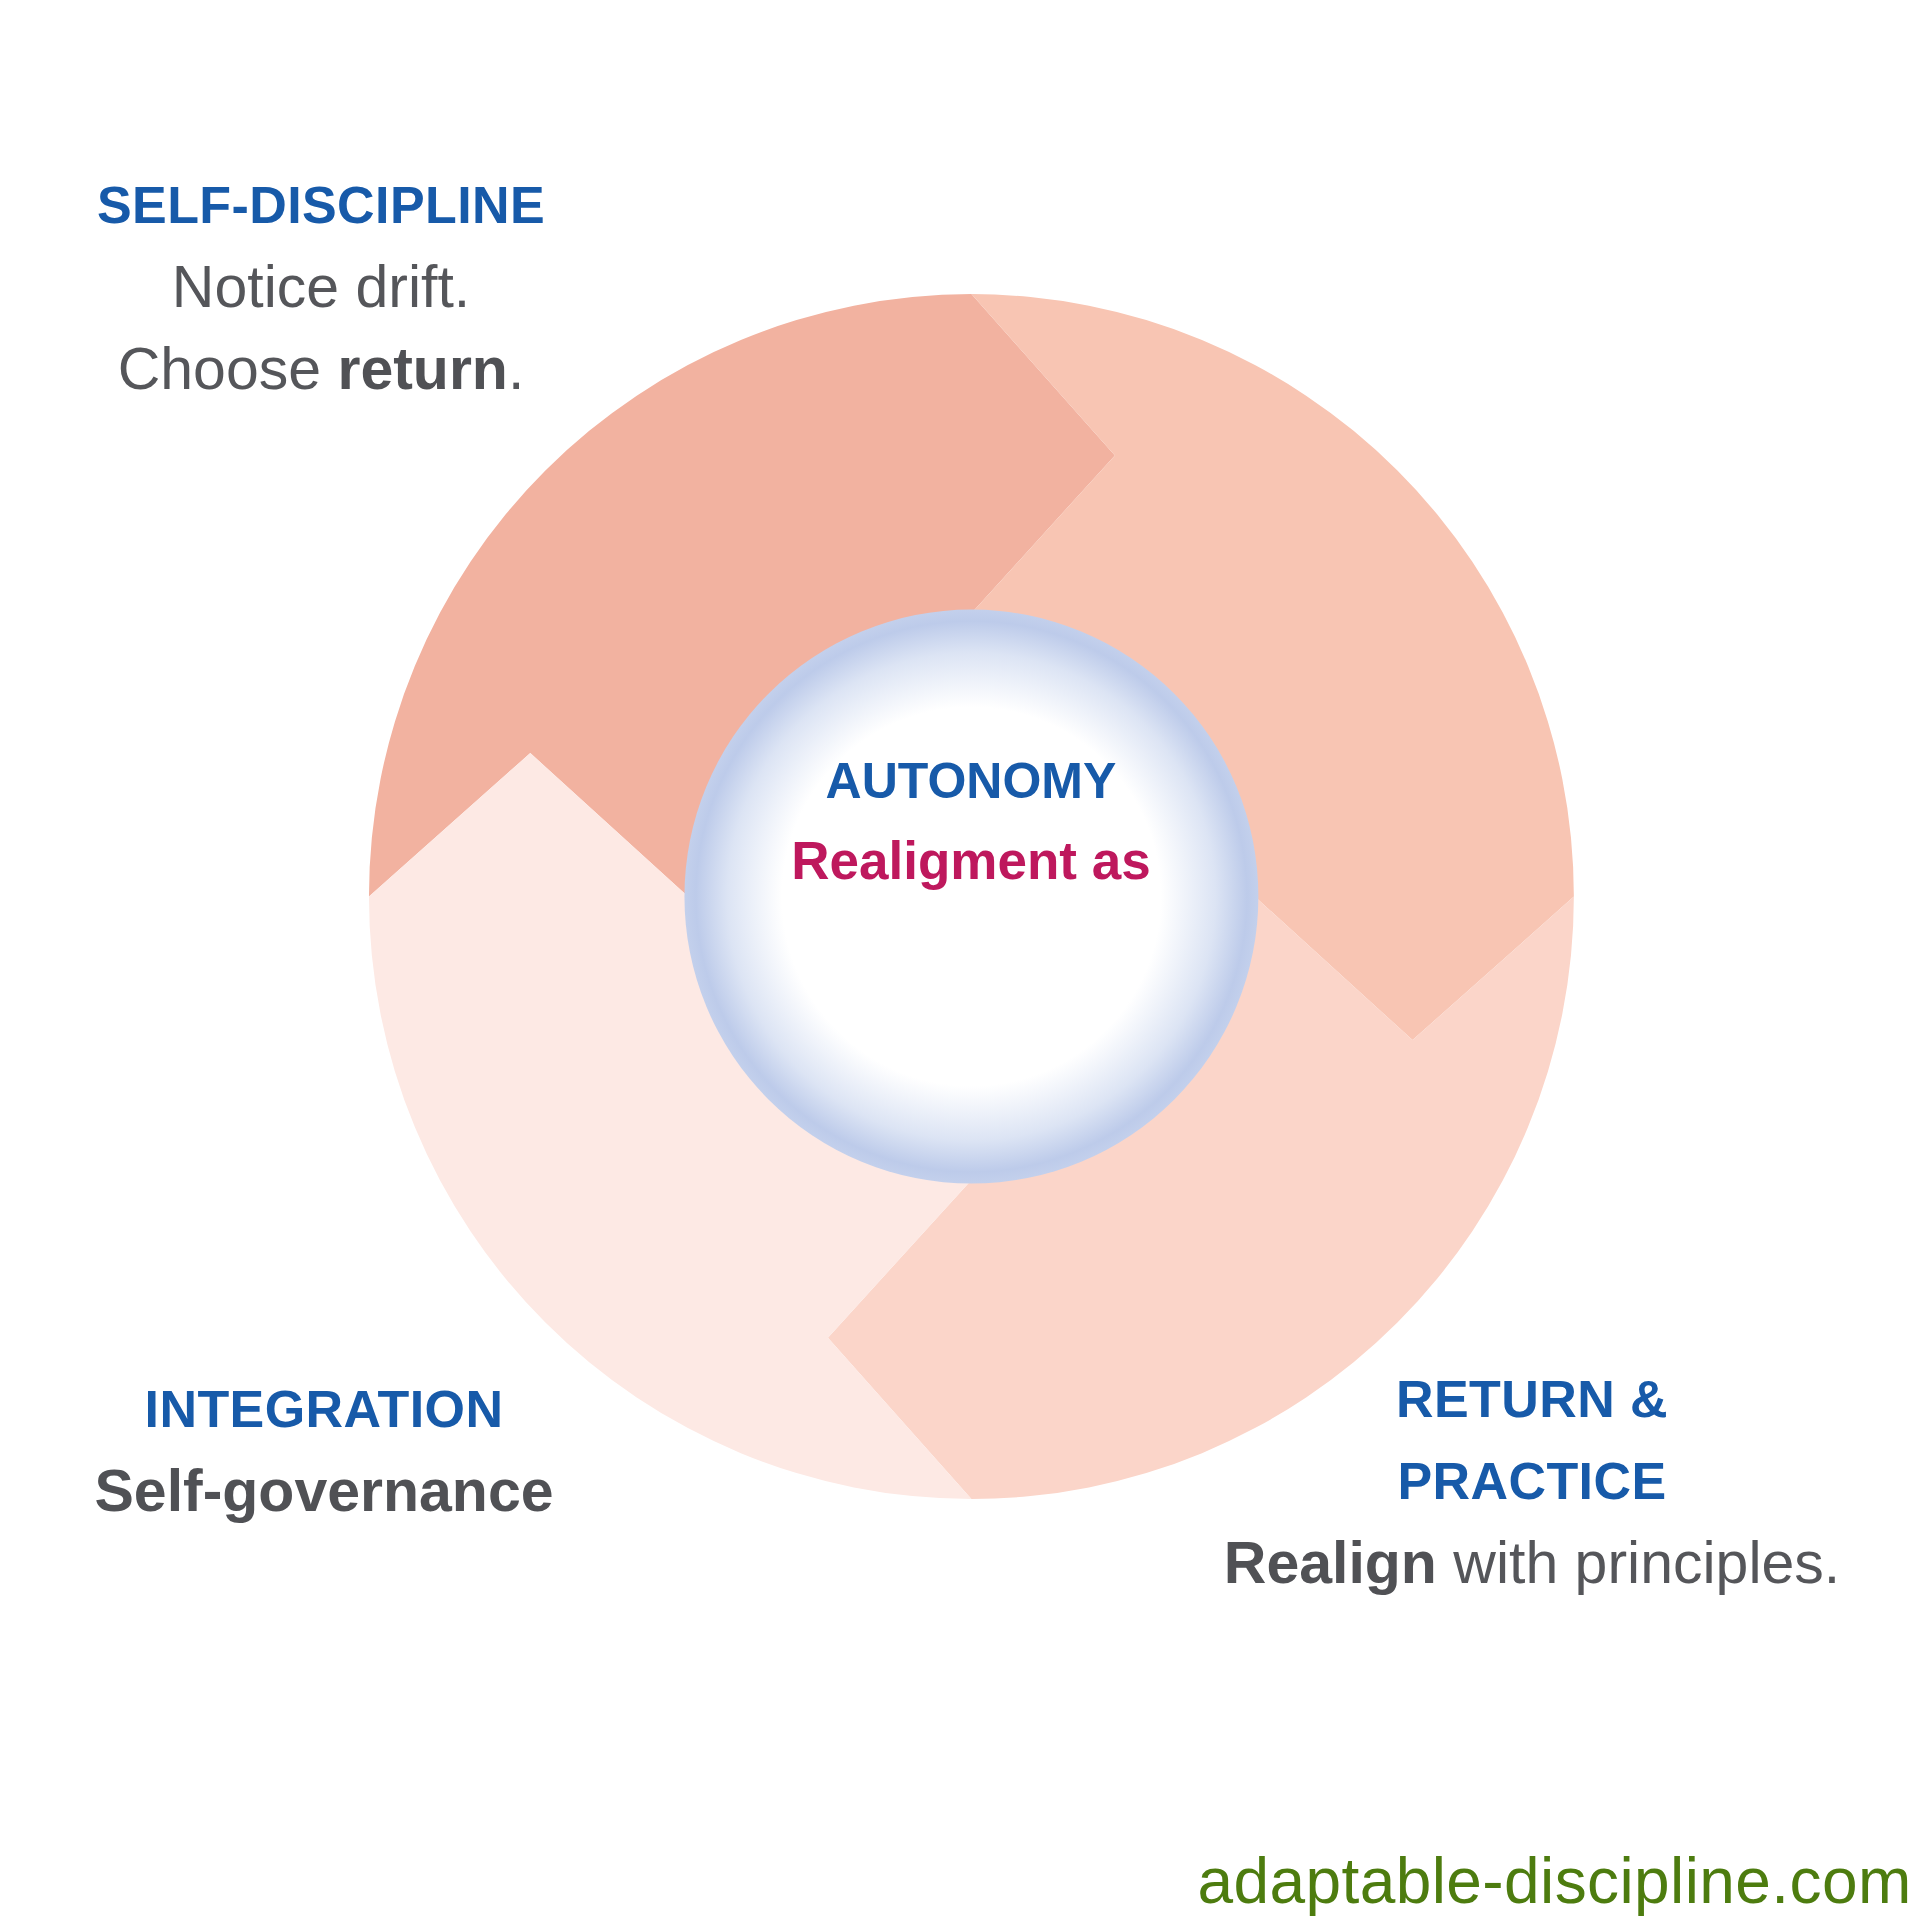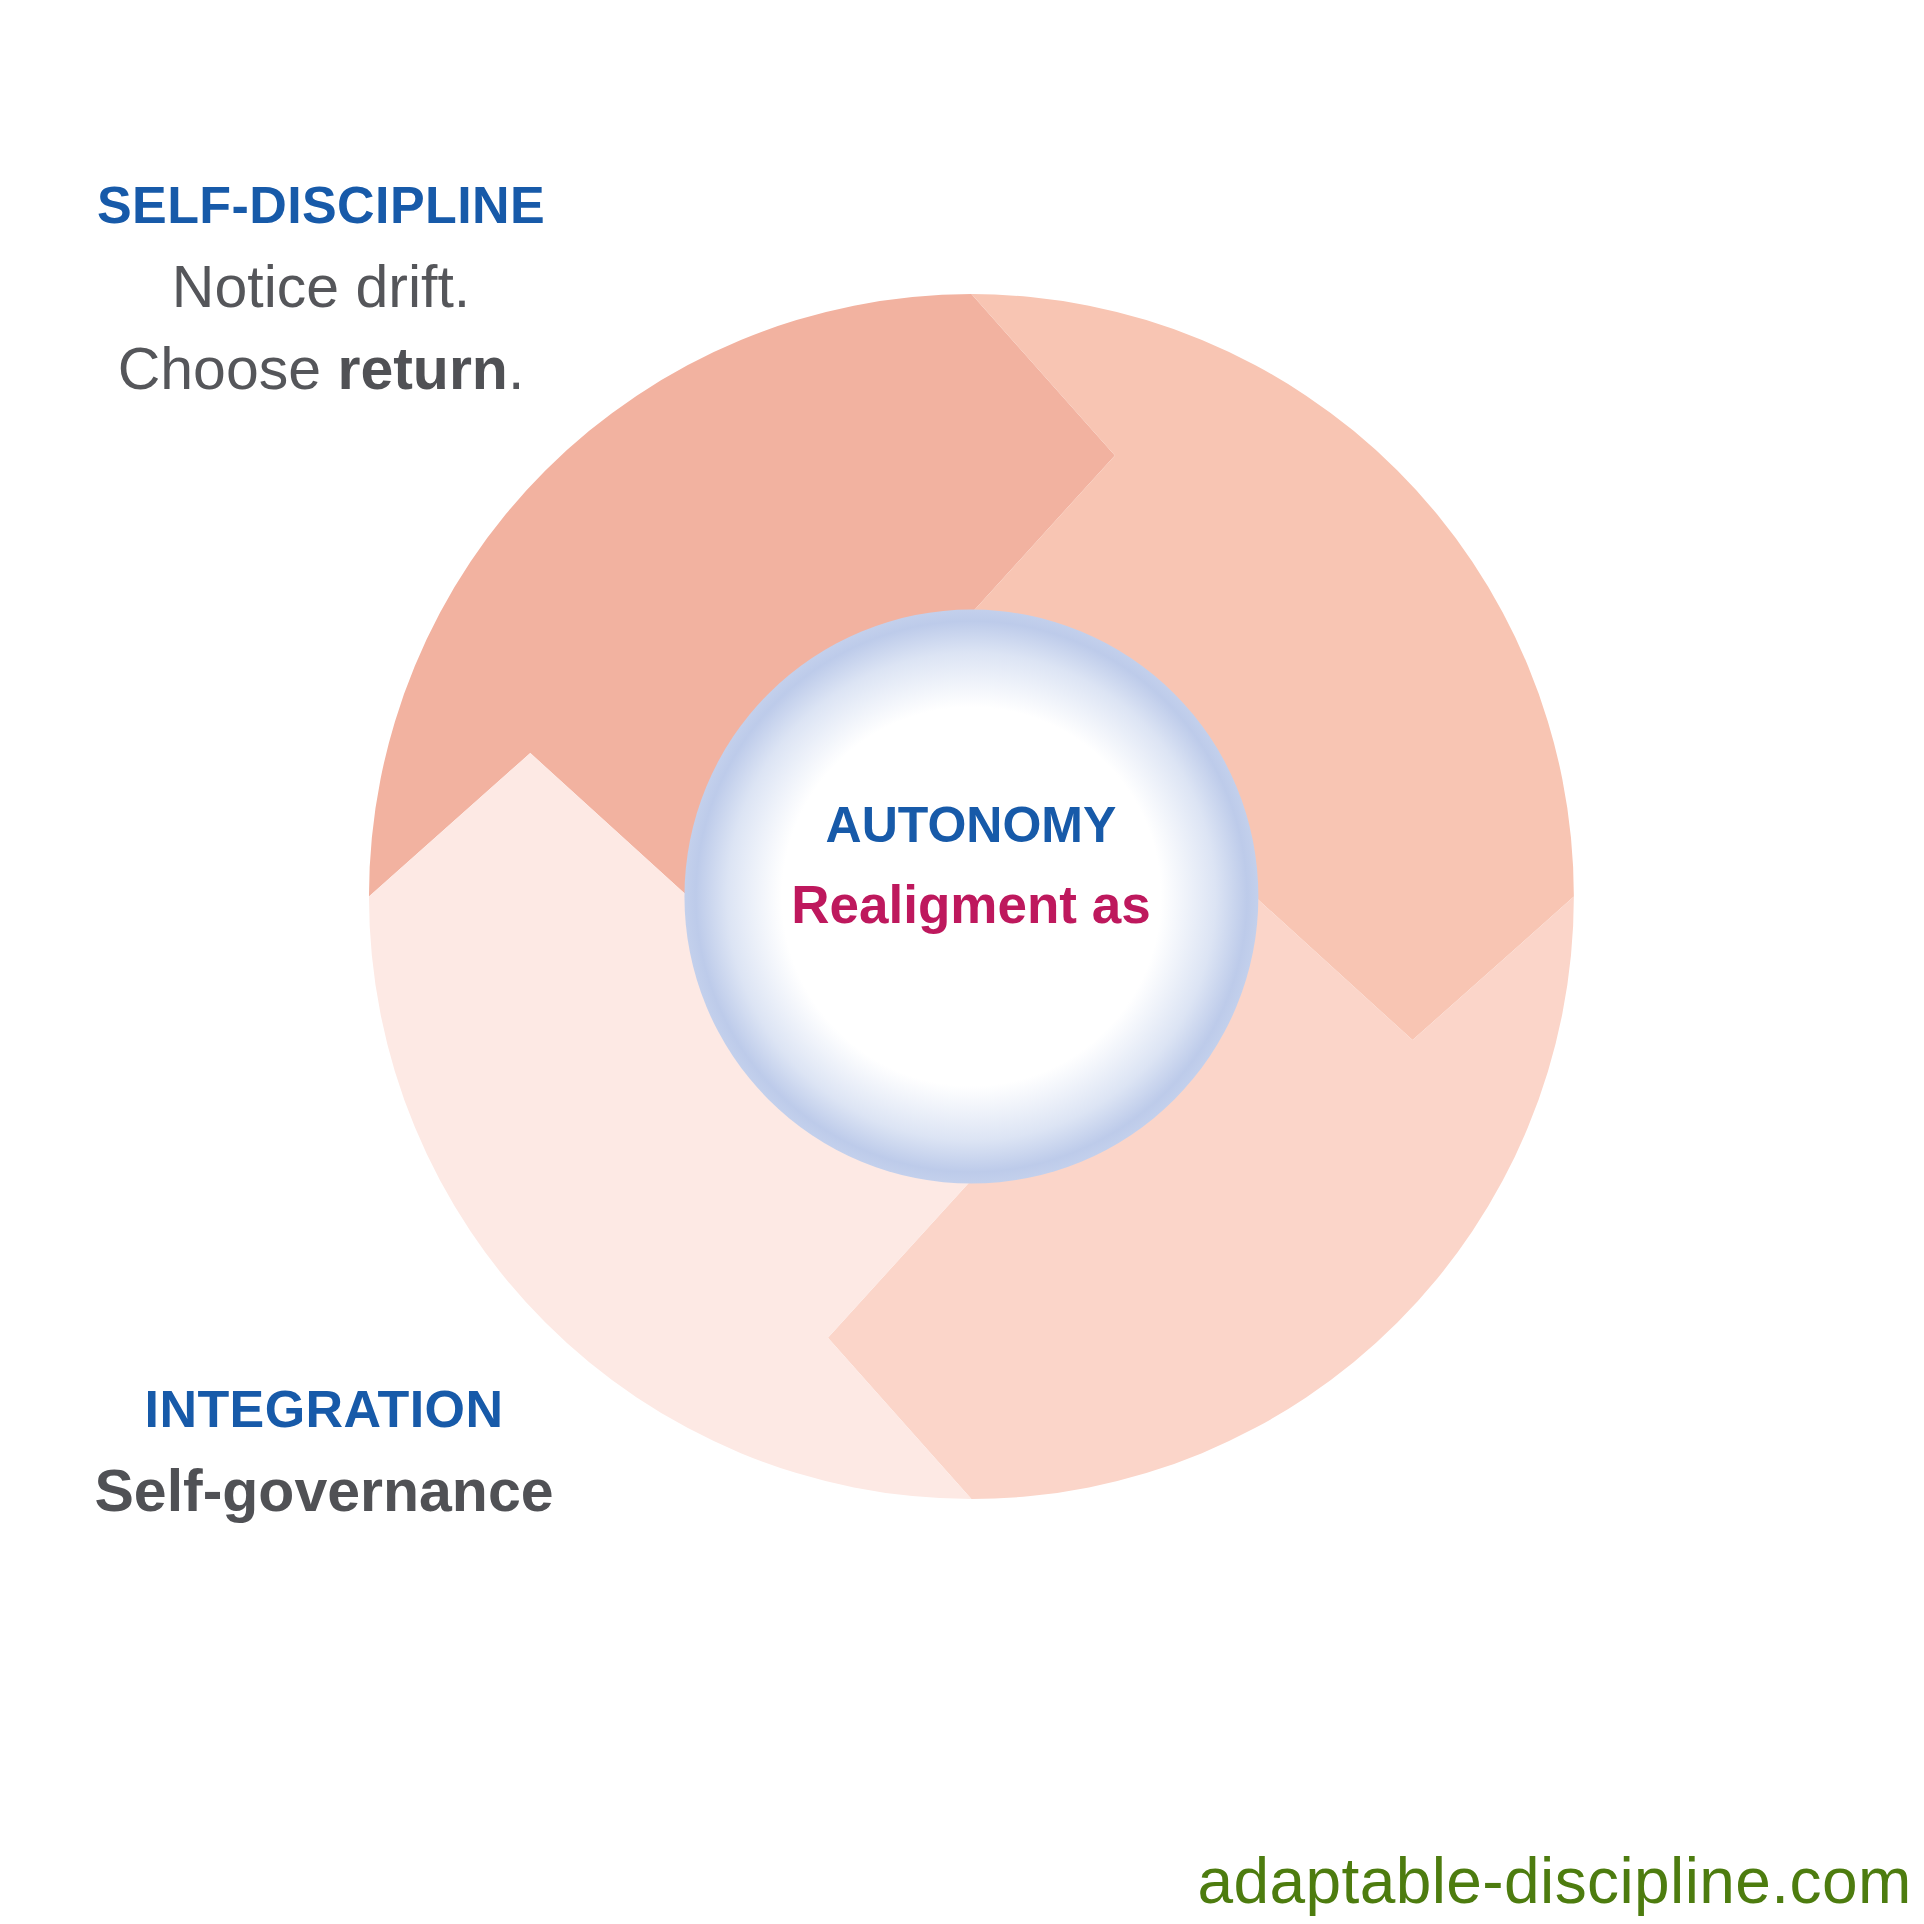--- a/index.html
+++ b/index.html
@@ -29,21 +29,21 @@
   .label-block .bline {
     color: #55565A;
     font-weight: 400;
     font-size: 59px;
     line-height: 82px;
   }
   .label-block .bline b { font-weight: 700; color: #505155; }
 
   .center-block {
     position: absolute;
-    left: 971px; top: 784px;
+    left: 971px; top: 740px;
     transform: translateX(-50%);
     text-align: center;
     white-space: nowrap;
   }
   .center-block .hline {
     color: #175AA9; font-weight: 700;
     font-size: 50px; line-height: 82px;
   }
   .center-block .bline {
     color: #be185d; font-weight: 700;
@@ -96,20 +96,25 @@
     <div class="bline">Notice drift.</div>
     <div class="bline"><span>Choose </span><b>return</b><span>.</span></div>
   </div>
 
 
   <div class="label-block block-bottom-left">
     <div class="hline">INTEGRATION</div>
     <div class="bline"><b>Self-governance</b></div>
   </div>
 
+  <div class="label-block block-bottom-right">
+    <div class="hline">RETURN &amp;</div>
+    <div class="hline">PRACTICE</div>
+    <div class="bline"><b>Realign</b><span> with principles.</span></div>
+  </div>
 
   <div class="center-block">
     <div class="hline">AUTONOMY</div>
     <div class="bline">Realigment as</div>
   </div>
 
   <div class="watermark">adaptable-discipline.com</div>
 
 </div>
 

